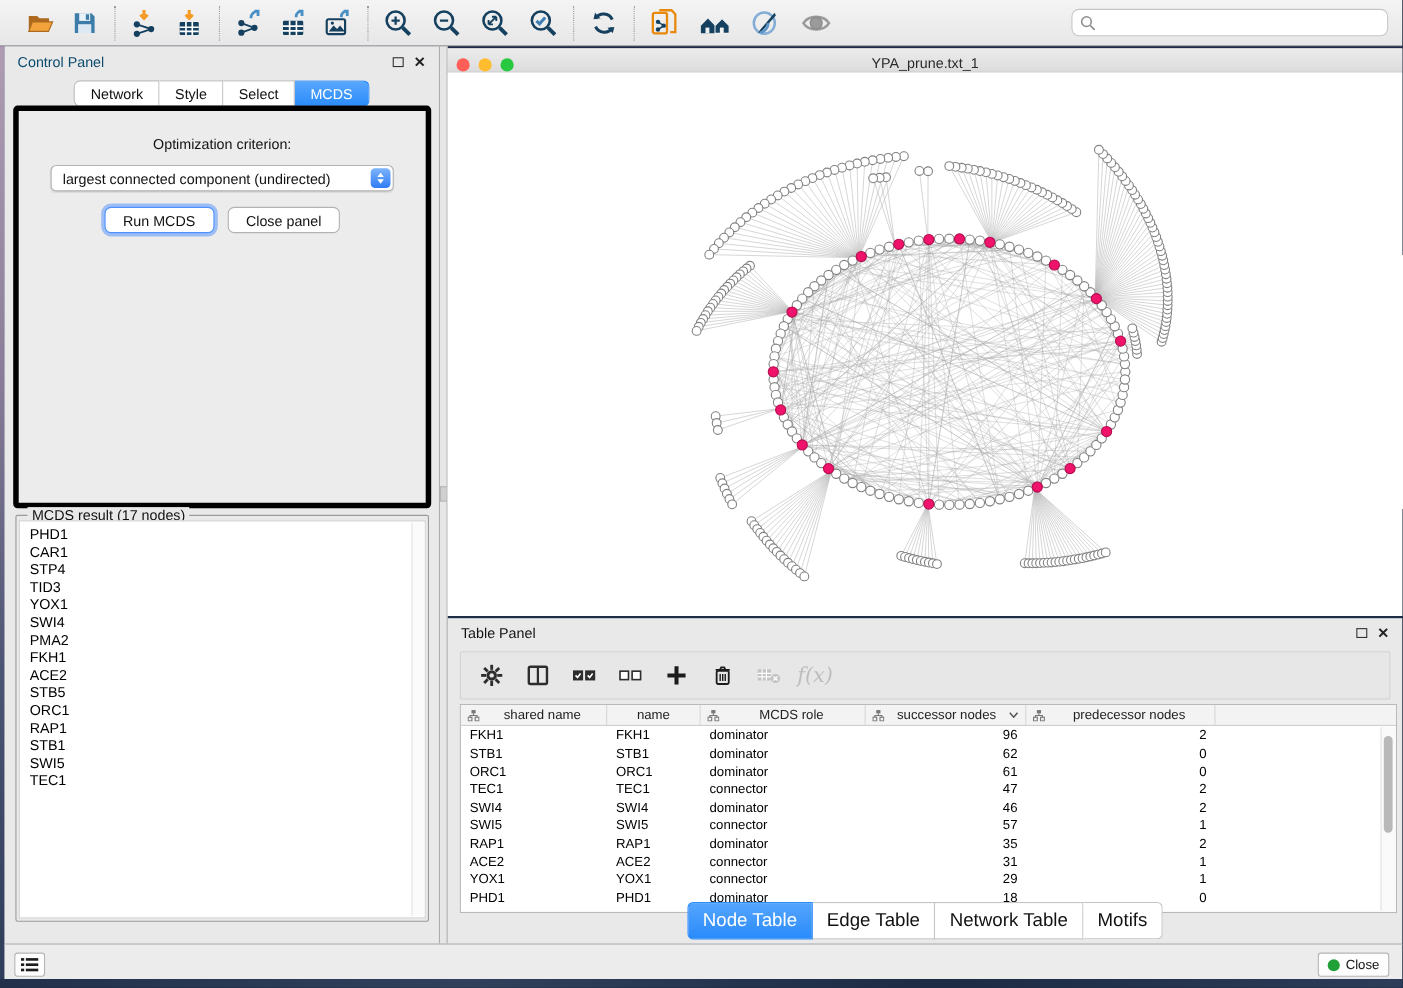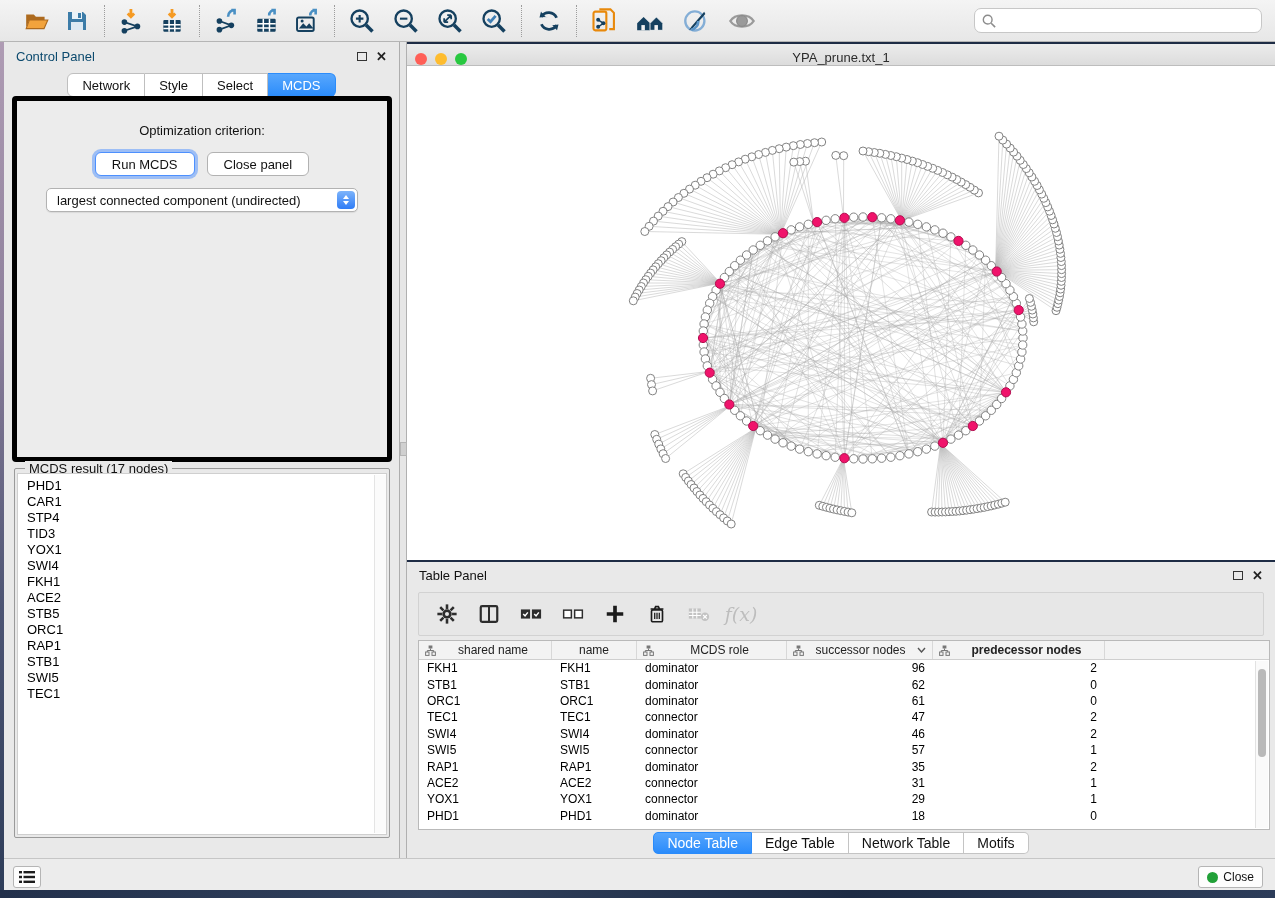--- a/index.html
+++ b/index.html
@@ -83,22 +83,22 @@
   #table-wrap { position:absolute; left:11px; top:78px; width:852px; height:190px; background:#fff; border:1px solid #b9b9b9; }
   #thead { display:flex; height:19px; background:#f3f3f3; border-bottom:1px solid #cfcfcf; }
   .th { display:flex; align-items:center; gap:5px; padding:0 6px; border-right:1px solid #d8d8d8; font-size:12px; color:#222; }
   .th .lbl { flex:1; text-align:center; }
   #tbody .tr { display:flex; height:16.4px; align-items:center; }
   .td { padding:0 8px; font-size:12px; color:#000; white-space:nowrap; overflow:hidden; }
   .td.num { text-align:right; }
   #tbl-scroll { position:absolute; right:1px; top:20px; width:13px; bottom:1px; background:#fafafa; border-left:1px solid #e2e2e2; }
   #tbl-thumb { position:absolute; left:2px; top:8px; width:8px; height:88px; background:#b9b9b9; border-radius:4px; }
   #tp-tabs { position:absolute; left:0; bottom:4px; width:100%; display:flex; justify-content:center; }
-  .tp-tab { height:22px; padding:4px 13px; background:#fff; border:1px solid #c4c4c4; border-left:none;
-    display:flex; align-items:center; font-size:14px; }
+  .tp-tab { height:22px; padding:16px 13px; background:#fff; border:1px solid #c4c4c4; border-left:none;
+    display:flex; align-items:center; font-size:17px; }
   .tp-tab:first-child { border-left:1px solid #c4c4c4; border-radius:5px 0 0 5px; }
   .tp-tab:last-child { border-radius:0 5px 5px 0; }
   .tp-tab.sel { background:linear-gradient(#55a5fd,#2a8bfb); border-color:#2a8bfb; color:#fff; }
 
   
   #status-bar { position:absolute; left:4px; top:858px; width:1271px; height:32px; background:#ececec; border-top:1px solid #c6c6c6; }
   #task-btn { position:absolute; left:9px; top:7px; width:28px; height:22px; background:#fdfdfd; border:1px solid #b5b5b5; border-radius:3px;
     display:flex; align-items:center; justify-content:center; }
   #memory-btn { position:absolute; right:12px; top:7px; height:22px; background:#fdfdfd; border:1px solid #b5b5b5; border-radius:3px;
     display:flex; align-items:center; gap:5px; padding:0 8px; font-size:12px; }
@@ -278,41 +278,42 @@
     </span>
   </div>
   <div id="cp-tabs">
       <div class="cp-tab">Network</div>
       <div class="cp-tab">Style</div>
       <div class="cp-tab">Select</div>
       <div class="cp-tab sel">MCDS</div>
     </div>
   <div id="cp-inset">
     <div id="opt-label">Optimization criterion:</div>
-    <div id="cp-buttons">
-      <div class="cp-btn focused">Run MCDS</div>
-      <div class="cp-btn">Close panel</div>
-    </div>
     <div id="criterion-select">
       <span>largest connected component (undirected)</span>
       <span id="criterion-stepper">
           <span class="chev-up"></span>
           <span class="chev-dn"></span>
         </span>
+    </div>
+    <div id="cp-buttons">
+      <div class="cp-btn focused">Run MCDS</div>
+      <div class="cp-btn">Close panel</div>
     </div>
   </div>
   <div id="mcds-frame">
     <span id="mcds-frame-title">MCDS result (17 nodes)</span>
     <div id="mcds-list">
         <div class="mcds-item">PHD1</div>
         <div class="mcds-item">CAR1</div>
         <div class="mcds-item">STP4</div>
         <div class="mcds-item">TID3</div>
         <div class="mcds-item">YOX1</div>
         <div class="mcds-item">SWI4</div>
+        <div class="mcds-item">PMA2</div>
         <div class="mcds-item">FKH1</div>
         <div class="mcds-item">ACE2</div>
         <div class="mcds-item">STB5</div>
         <div class="mcds-item">ORC1</div>
         <div class="mcds-item">RAP1</div>
         <div class="mcds-item">STB1</div>
         <div class="mcds-item">SWI5</div>
         <div class="mcds-item">TEC1</div>
       </div>
     <div id="mcds-scroll"></div>
@@ -1218,21 +1219,21 @@
               <path d="M5.5 3.5 v2 M2.3 7 v-1.5 h6.4 V7" fill="none" stroke="#787878"></path>
             </svg>
           </span>
           <span class="lbl">successor nodes</span>
           <span>
             <svg width="9" height="6" viewBox="0 0 9 6">
               <path d="M1 1 l3.5 4 L8 1" fill="none" stroke="#555" stroke-width="1.4"></path>
             </svg>
           </span>
         </div>
-        <div class="th" style="width: 172px; font-weight: bold;">
+        <div class="th" style="width: 172px;">
           <span>
             <svg width="11" height="11" viewBox="0 0 11 11">
               <rect x="3.6" y="0.5" width="3.8" height="3" fill="#787878"></rect>
               <rect x="0.6" y="7" width="3.4" height="3.4" fill="none" stroke="#787878"></rect>
               <rect x="7" y="7" width="3.4" height="3.4" fill="none" stroke="#787878"></rect>
               <path d="M5.5 3.5 v2 M2.3 7 v-1.5 h6.4 V7" fill="none" stroke="#787878"></path>
             </svg>
           </span>
           <span class="lbl">predecessor nodes</span>
         </div>

